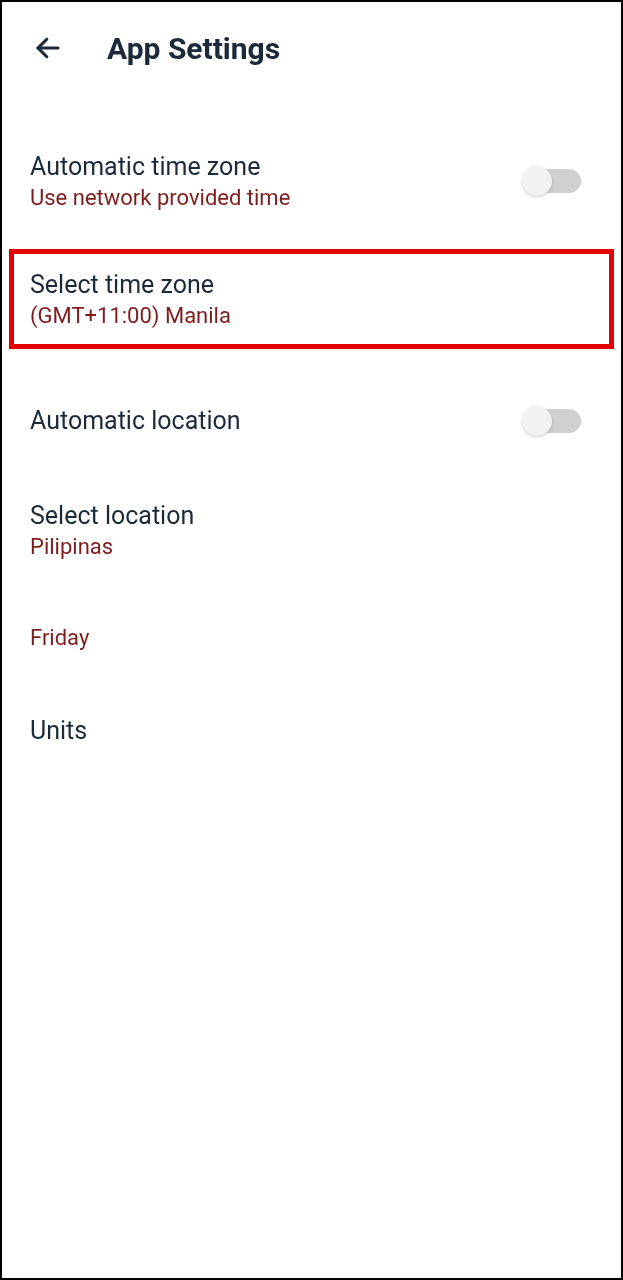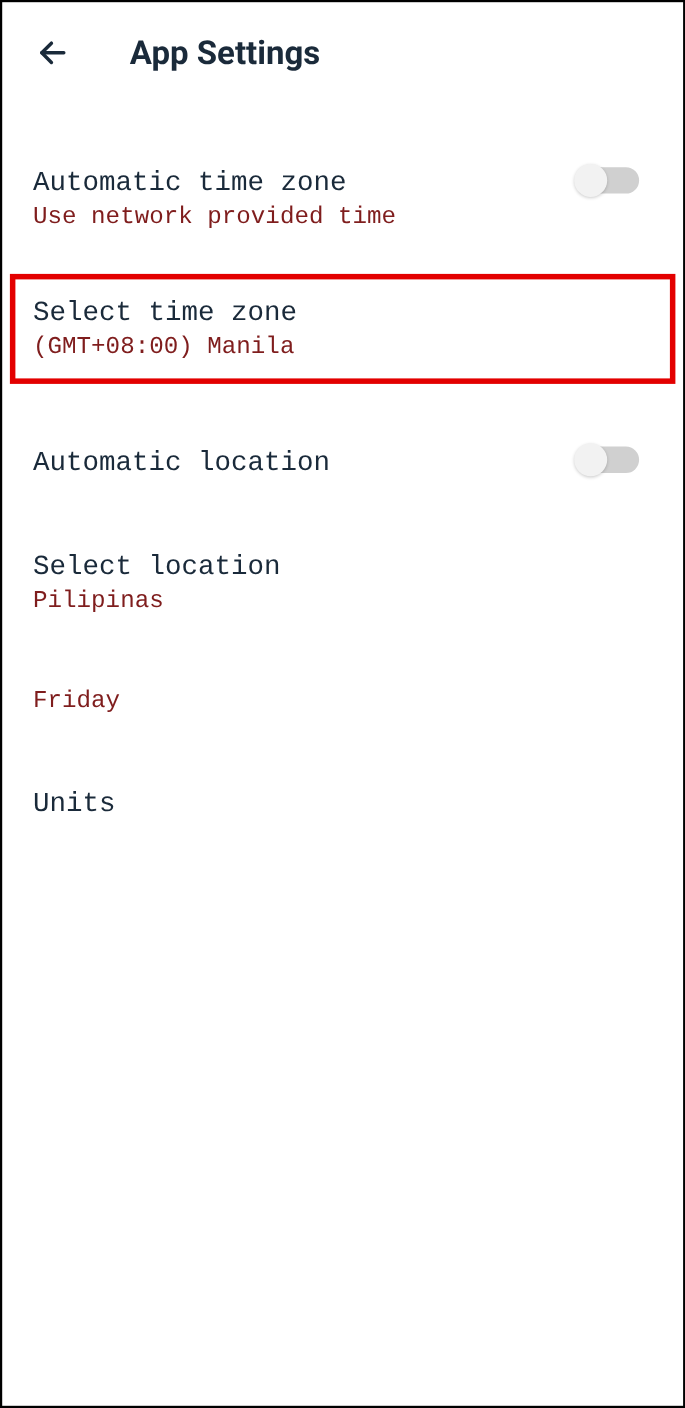--- a/index.html
+++ b/index.html
@@ -12,21 +12,21 @@
       width: 623px;
       height: 1280px;
       background: #ffffff;
       border: 2px solid #000;
       overflow: hidden;
     }
     .header {
       display: flex;
       align-items: center;
       padding: 28px 20px 20px 28px;
-      gap: 52px;
+      gap: 41px;
     }
     .back-icon {
       width: 36px;
       height: 36px;
       display: flex;
       align-items: center;
       justify-content: center;
       cursor: pointer;
     }
     .back-icon svg {
@@ -37,24 +37,23 @@
       font-size: 30px;
       font-weight: 700;
       color: #1a2a3a;
     }
     .settings-list {
       padding-top: 50px;
     }
     .setting-row {
       padding: 16px 28px 24px 28px;
       display: flex;
-      align-items: flex-start;
+      align-items: center;
       justify-content: space-between;
       cursor: pointer;
-      font-family: Liberation Mono, monospace;
     }
     .setting-row.highlighted {
       outline: 5px solid #e30000;
       outline-offset: -12px;
       margin-left: 0;
       margin-right: 0;
       padding: 28px 28px 28px 28px;
       margin-top: 8px;
       margin-bottom: 8px;
     }
@@ -118,21 +117,21 @@
       <div class="setting-subtitle">Use network provided time</div>
     </div>
     <div class="toggle">
       <div class="toggle-knob"></div>
     </div>
   </div>
 
   <div class="setting-row highlighted">
     <div class="setting-text">
       <div class="setting-title">Select time zone</div>
-      <div class="setting-subtitle">(GMT+08:00) Manila</div>
+      <div class="setting-subtitle">(GMT+11:00) Manila</div>
     </div>
   </div>
 
   <div class="spacer"></div>
 
   <div class="setting-row">
     <div class="setting-text">
       <div class="setting-title">Automatic location</div>
     </div>
     <div class="toggle">

